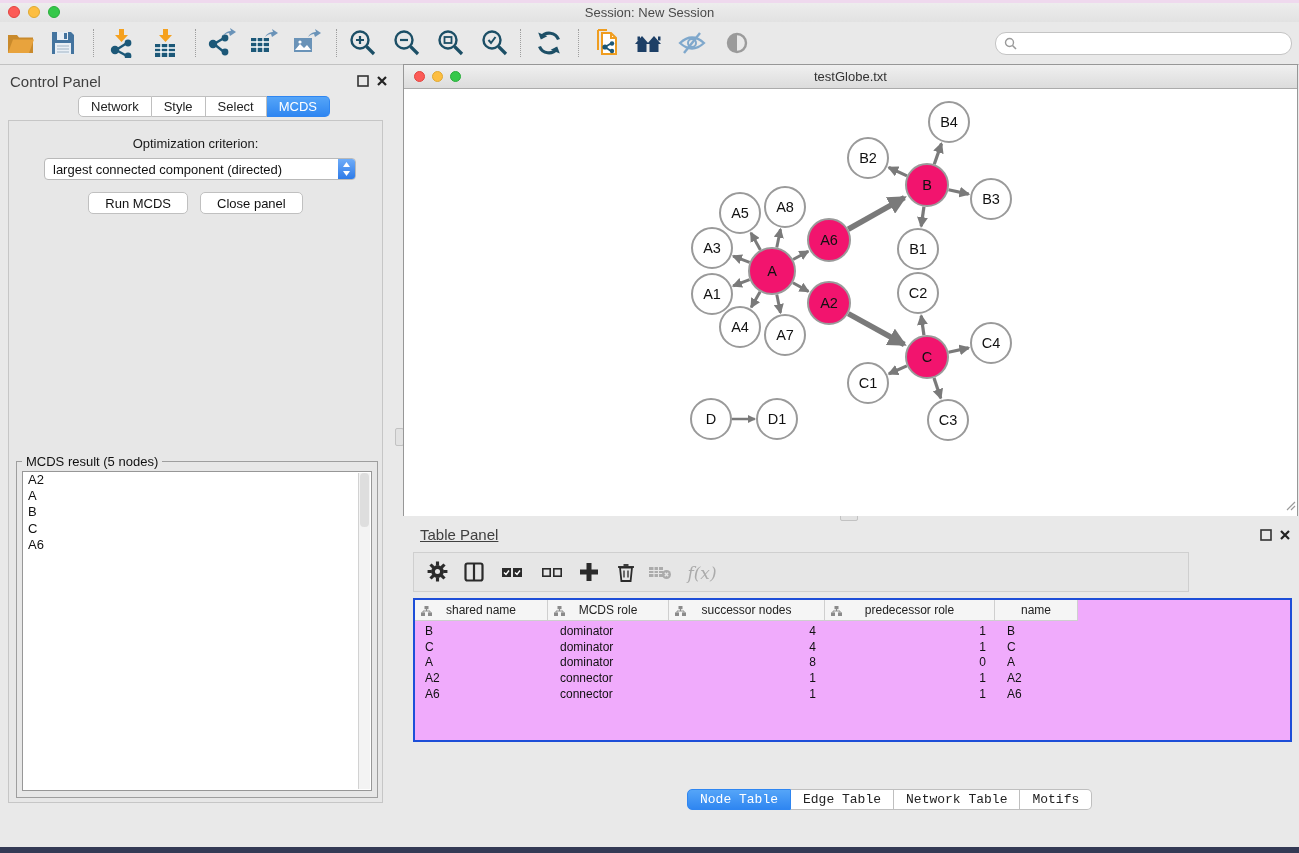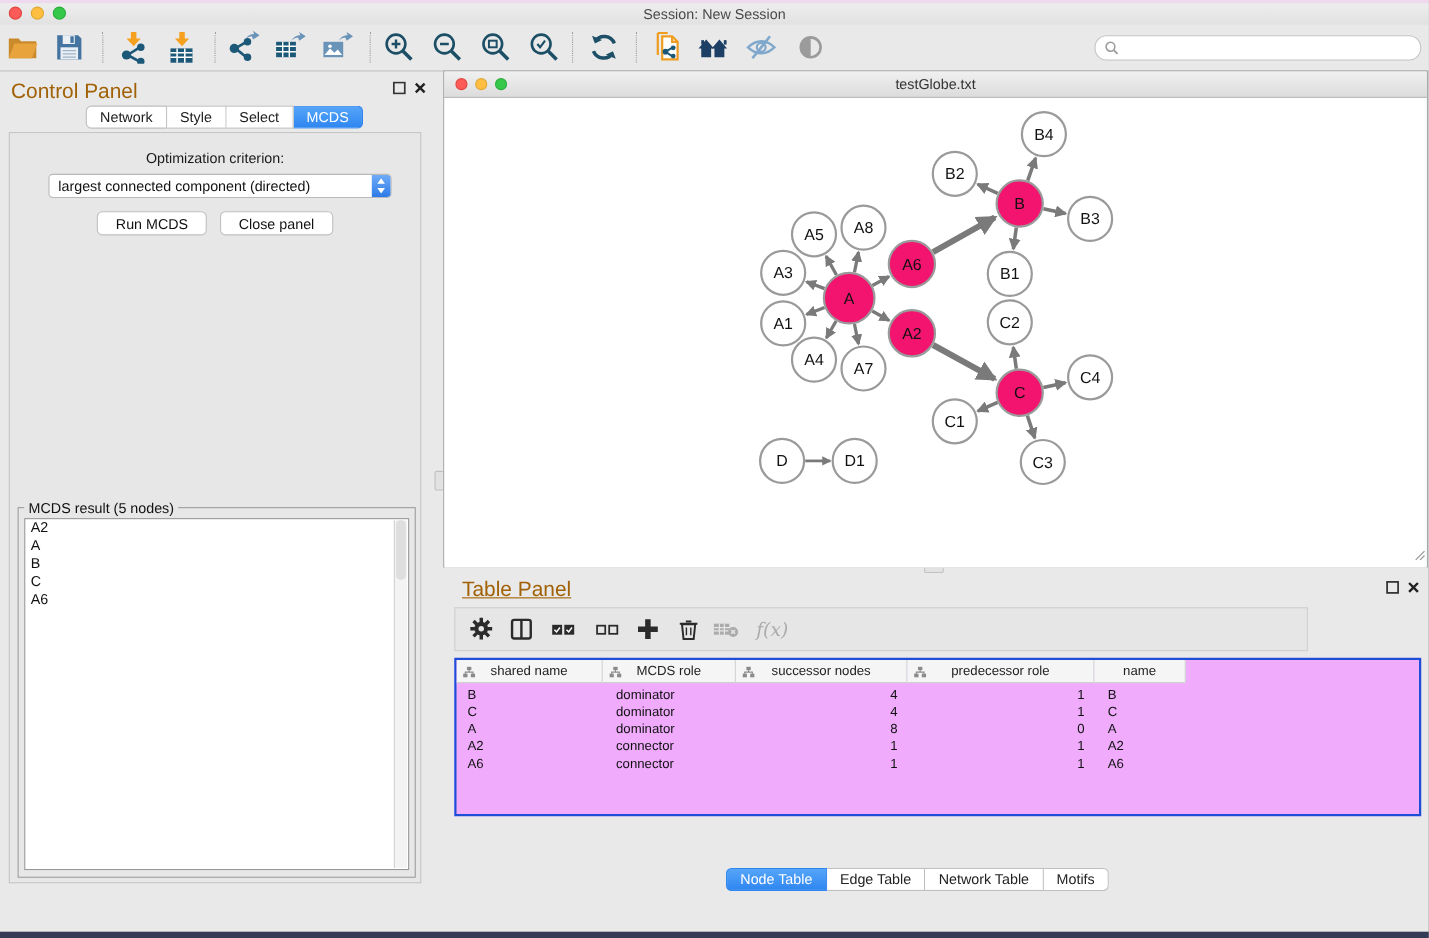--- a/index.html
+++ b/index.html
@@ -15,21 +15,21 @@
   .tl.green{background:#35C84A;border:1px solid #2AAD3C;}
   .wtitle{position:absolute;left:0;right:0;top:2px;text-align:center;font-size:13px;color:#4a4a4a;}
   
   .toolbar{position:absolute;left:0;top:22px;width:1299px;height:42px;background:#E9E9E9;border-bottom:1px solid #C2C2C2;}
   .tb{position:absolute;top:4px;width:36px;height:36px;border:none;background:transparent;display:flex;align-items:center;justify-content:center;padding:0;cursor:pointer;}
   .tsep{position:absolute;top:7px;height:28px;border-left:1px dotted #9E9E9E;width:0;}
   .search{position:absolute;left:995px;top:10px;width:295px;height:21px;background:#fff;border:1px solid #C4C4C4;border-radius:11px;display:flex;align-items:center;}
   .search svg{margin-left:8px;flex:0 0 auto;}
   .search input{border:none;outline:none;background:transparent;font-size:12px;flex:1;margin-left:5px;font-family:"Liberation Sans",sans-serif;}
   
-  .phead-title{font-size:19px;color:#a16207;}
+  .phead-title{font-size:15px;color:#404040;}
   .panicon{position:absolute;top:0;width:12px;height:12px;cursor:pointer;}
   
   .cpanel{position:absolute;left:0;top:64px;width:402px;height:751px;}
   .cp-head{position:absolute;left:10px;top:9px;}
   .cp-float{left:357px;top:9px;}
   .cp-close{left:376px;top:9px;}
   .seg-wrap{position:absolute;display:flex;}
   .seg{box-sizing:border-box;height:21px;line-height:19px;padding:0 12px;font-size:13px;background:#fff;
     border:1px solid #BFBFBF;border-left:none;color:#222;text-align:center;cursor:pointer;}
   .seg:first-child{border-left:1px solid #BFBFBF;border-radius:5px 0 0 5px;}
@@ -66,21 +66,21 @@
   .tp-close{left:876px;top:7px;}
   .ttoolbar{position:absolute;left:10px;top:32px;width:776px;height:40px;background:#E6E6E6;border:1px solid #CFCFCF;box-sizing:border-box;}
   .ttb{position:absolute;top:6px;width:28px;height:28px;border:none;background:transparent;display:flex;align-items:center;justify-content:center;padding:0;cursor:pointer;}
   .fx{font-family:"DejaVu Serif",serif;font-style:italic;font-size:17px;color:#ABABAB;}
   .tarea{position:absolute;left:10px;top:78px;width:879px;height:144px;background:#f0abfc;border:2px solid #1d4ed8;box-sizing:border-box;overflow:hidden;}
   .thead{position:absolute;left:0;top:0;height:22px;}
   .thcell{position:absolute;top:0;height:21px;background:#F5F5F5;border-right:1px solid #CFCFCF;border-bottom:1px solid #CFCFCF;box-sizing:border-box;font-size:12px;color:#222;display:flex;align-items:center;justify-content:center;}
   .thcell .tree{position:absolute;left:6px;top:6px;}
   .trow{position:absolute;left:0;height:15.7px;font-size:12px;color:#111;}
   .tcell{position:absolute;top:0;line-height:15.7px;white-space:nowrap;box-sizing:border-box;}
-  #tbl-tabs{left:257px;top:269px;}
+  #tbl-tabs{left:284px;top:269px;font-family:Liberation Mono, monospace;}
   
   .statusbar{position:absolute;left:0;top:815px;width:1299px;height:32px;background:#ECECEC;border-top:1px solid #B6B6B6;}
   .list-btn{position:absolute;left:12px;top:7px;width:28px;height:24px;background:#FAFAFA;border:1px solid #AFAFAF;border-radius:3px;display:flex;align-items:center;justify-content:center;padding:0;cursor:pointer;}
   .mem-btn{position:absolute;right:8px;top:7px;height:24px;background:#FAFAFA;border:1px solid #AFAFAF;border-radius:3px;display:flex;align-items:center;gap:6px;padding:0 10px;font-size:12px;font-family:"Liberation Sans",sans-serif;color:#111;cursor:pointer;}
   .memdot{width:11px;height:11px;border-radius:50%;background:#23A93B;border:1px solid #1E8F33;box-sizing:border-box;}
   .desktop-strip{position:absolute;left:0;top:847px;width:1299px;height:6px;background:#343A55;}
 </style>
 </head>
 <body>
 

